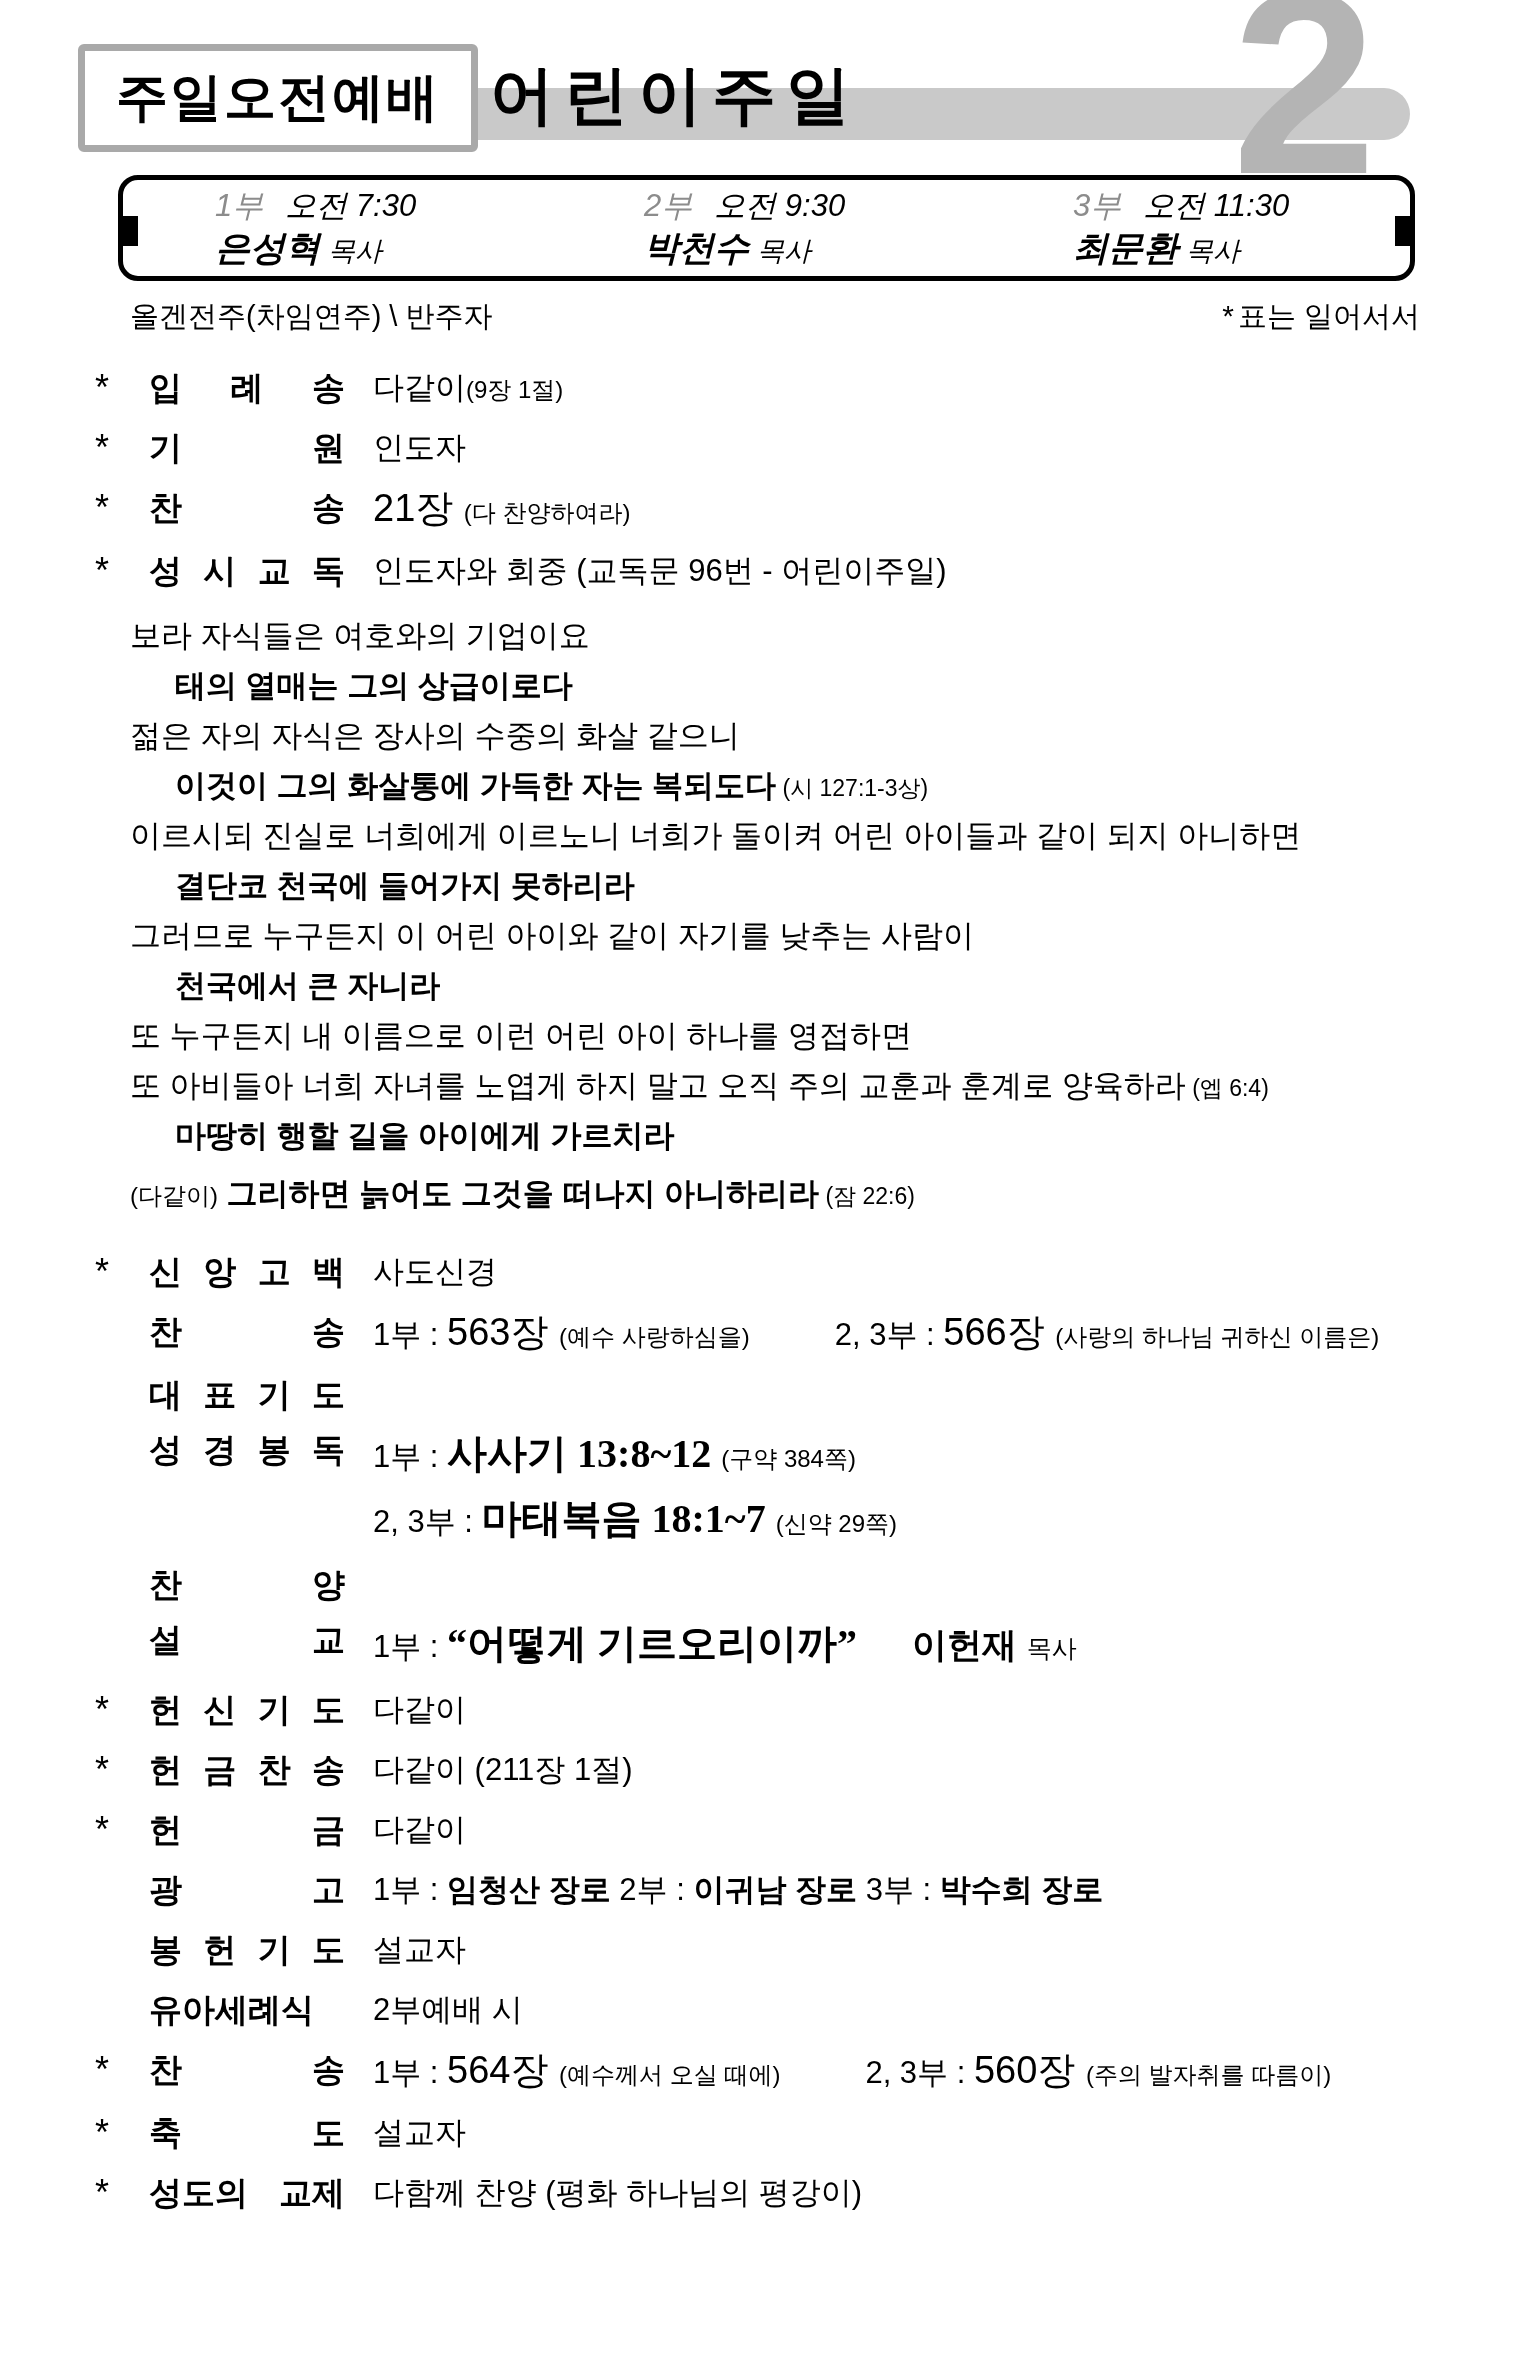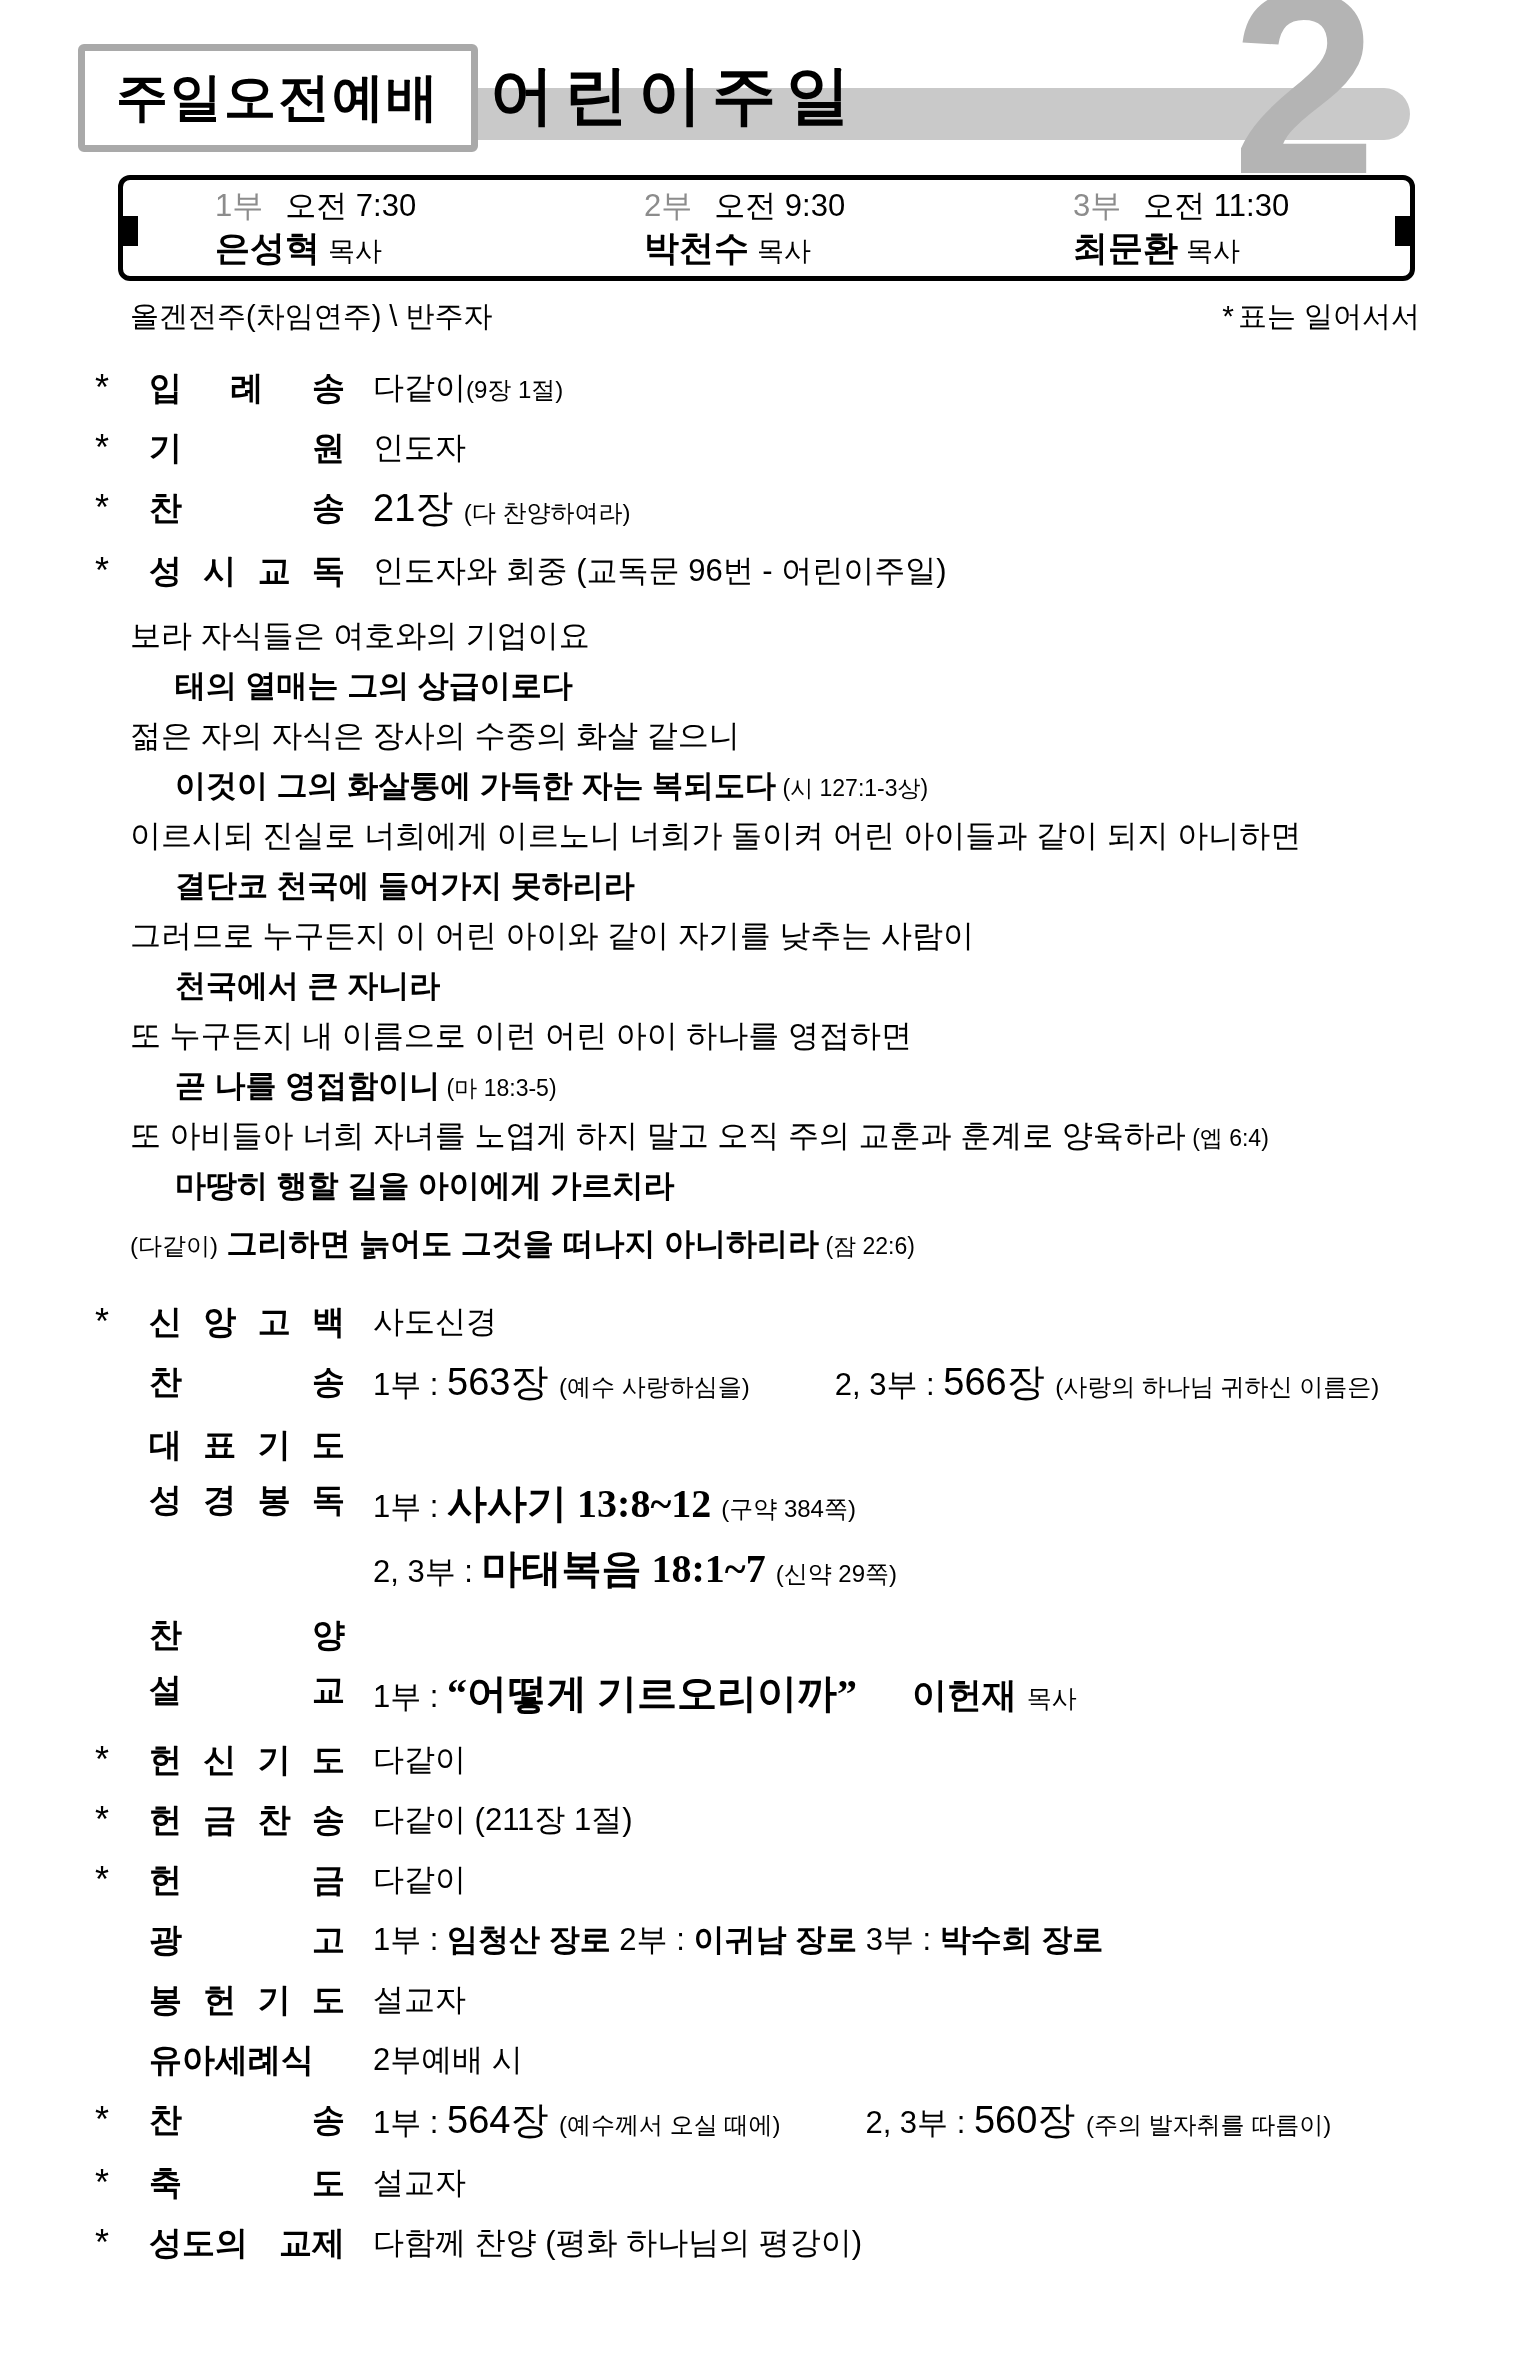--- a/index.html
+++ b/index.html
@@ -27,23 +27,23 @@
   }
   .title-box span{font-size:52px;font-weight:bold;letter-spacing:2px;}
   .page-title{
     position:absolute;left:490px;top:52px;z-index:2;
     font-size:64px;font-weight:bold;letter-spacing:10px;
   }
   
   .times-box{
     position:relative;z-index:3;
     margin:0 120px 0 118px;height:106px;
-    border:5px solid #000;border-radius:12px;box-sizing:border-box;
+    border:5px solid #000;border-radius:20px;box-sizing:border-box;
     background:transparent;
-    display:flex;align-items:center;
+    display:flex;align-items:center;font-style:italic;
   }
   .tab{position:absolute;width:18px;height:30px;background:#000;top:36px;}
   .tab-l{left:-3px;}
   .tab-r{right:-3px;}
   .time-col{flex:1 1 33%;padding-left:92px;box-sizing:border-box;line-height:1.25;}
   .time-top{font-size:31px;white-space:nowrap;}
   .time-part{color:#8c8c8c;margin-right:22px;}
   .time-bottom{white-space:nowrap;}
   .time-name{font-size:35px;font-weight:bold;}
   .time-title{font-size:27px;margin-left:8px;}
@@ -150,21 +150,20 @@
   <div class="reading" id="reading">
       <div class="rline"><span class="rd-n">보라 자식들은 여호와의 기업이요</span></div>
       <div class="rline ind"><span class="rd-b">태의 열매는 그의 상급이로다</span></div>
       <div class="rline"><span class="rd-n">젊은 자의 자식은 장사의 수중의 화살 같으니</span></div>
       <div class="rline ind"><span class="rd-b">이것이 그의 화살통에 가득한 자는 복되도다</span><span class="rd-r"> (시 127:1-3상)</span></div>
       <div class="rline"><span class="rd-n">이르시되 진실로 너희에게 이르노니 너희가 돌이켜 어린 아이들과 같이 되지 아니하면</span></div>
       <div class="rline ind"><span class="rd-b">결단코 천국에 들어가지 못하리라</span></div>
       <div class="rline"><span class="rd-n">그러므로 누구든지 이 어린 아이와 같이 자기를 낮추는 사람이</span></div>
       <div class="rline ind"><span class="rd-b">천국에서 큰 자니라</span></div>
       <div class="rline"><span class="rd-n">또 누구든지 내 이름으로 이런 어린 아이 하나를 영접하면</span></div>
-      <div class="rline ind"><span class="rd-b">곧 나를 영접함이니</span><span class="rd-r"> (마 18:3-5)</span></div>
       <div class="rline"><span class="rd-n">또 아비들아 너희 자녀를 노엽게 하지 말고 오직 주의 교훈과 훈계로 양육하라</span><span class="rd-r"> (엡 6:4)</span></div>
       <div class="rline ind"><span class="rd-b">마땅히 행할 길을 아이에게 가르치라</span></div>
       <div class="rline last"><span class="rd-p">(다같이)</span><span class="rd-b">  그리하면 늙어도 그것을 떠나지 아니하리라</span><span class="rd-r"> (잠 22:6)</span></div>
     </div>
 
   <div class="order" id="order2">
       <div class="item">
         <div class="item-star">*</div>
         <div class="item-label">신 앙 고 백</div>
         <div class="item-content">

